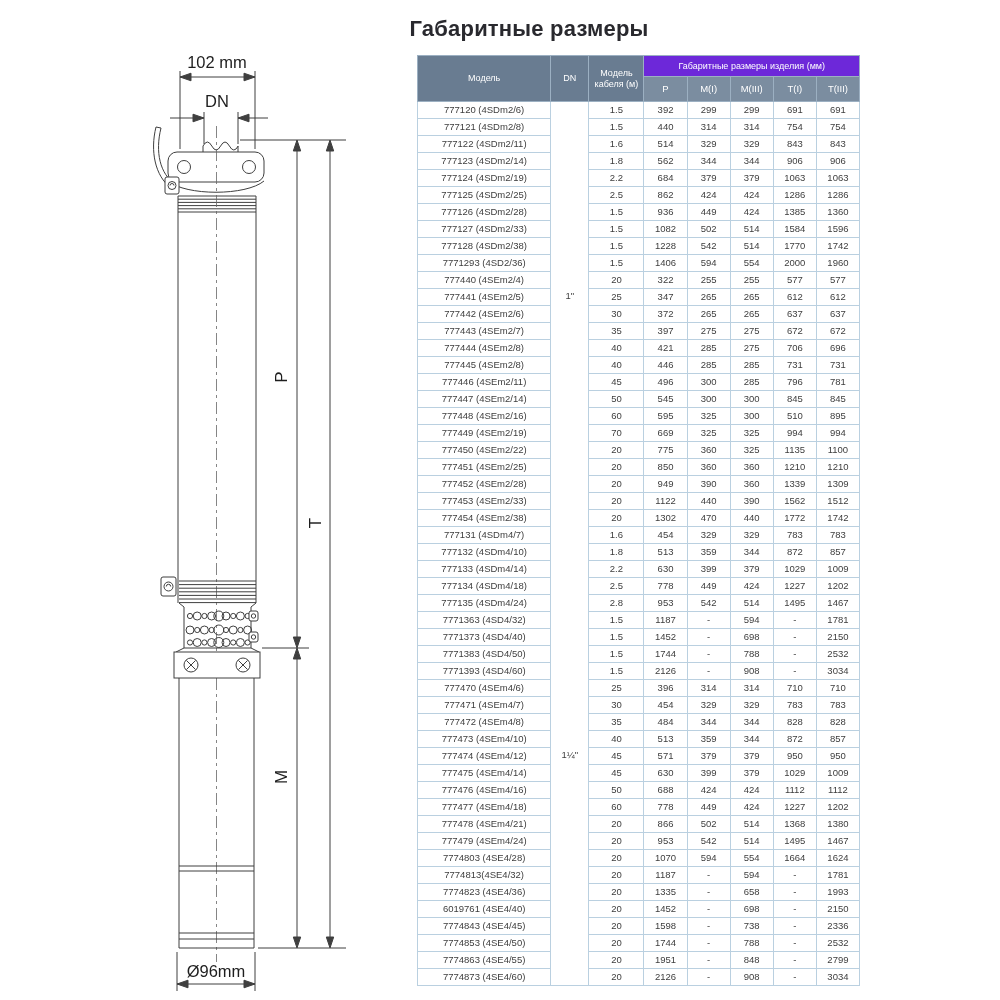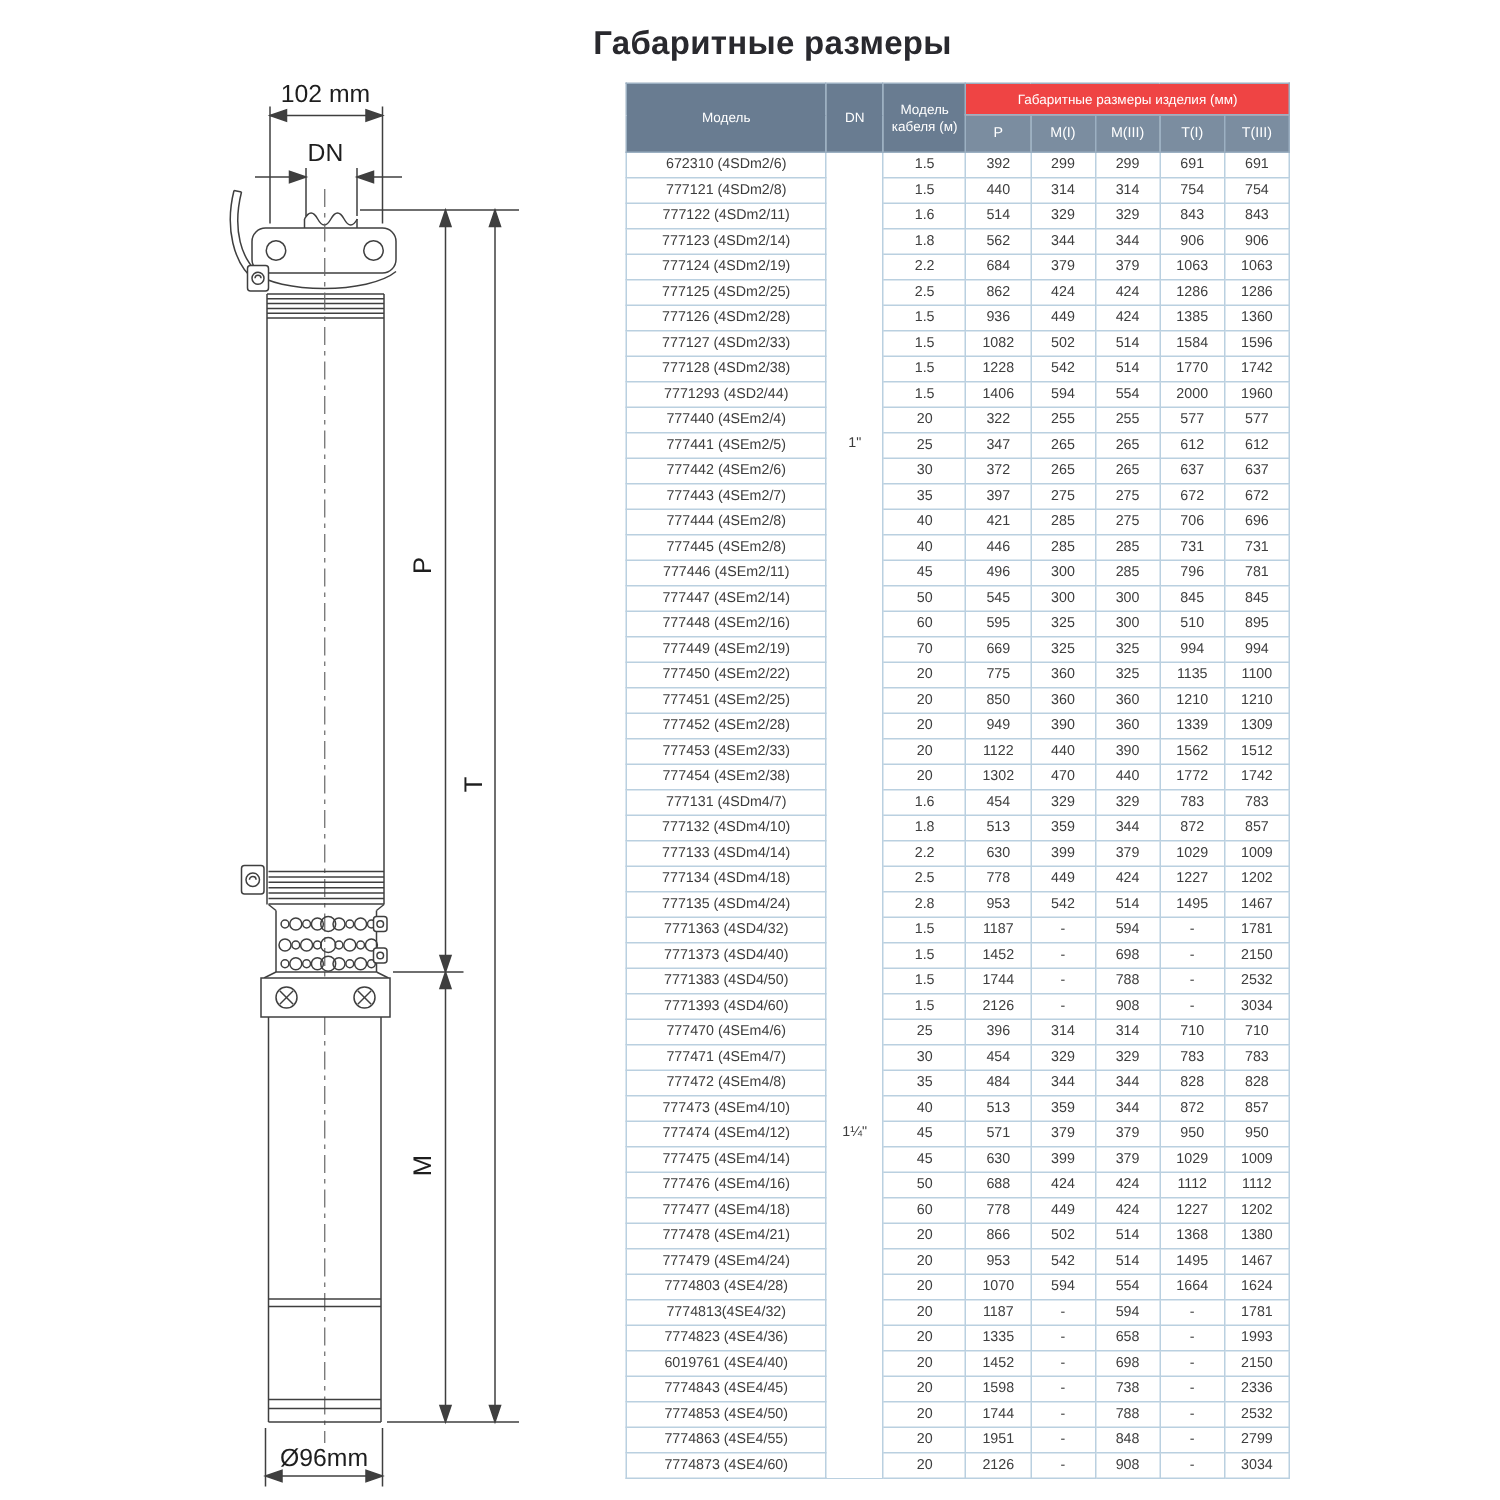--- a/index.html
+++ b/index.html
@@ -1,25 +1,25 @@
 <!DOCTYPE html>
 <html><head>
 <meta charset="utf-8">
 <style>
   html,body{margin:0;padding:0;background:#fff;}
   .page{position:relative;width:1000px;height:1000px;background:#fff;overflow:hidden;
         font-family:"Liberation Sans",sans-serif;}
-  .title{position:absolute;left:265px;top:16px;width:500px;text-align:center;
+  .title{position:absolute;left:279px;top:16px;width:500px;text-align:center;
          font-size:22px;font-weight:600;color:#29292e;letter-spacing:.2px;}
   
   .tbl-wrap{position:absolute;left:417px;top:55px;}
   table{border-collapse:collapse;table-layout:fixed;width:443px;}
   col.c-model{width:133px}col.c-dn{width:38px}col.c-cable{width:55px}
   col.c-d{width:43px}
-  th{background:#ef4444;color:#fff;font-weight:400;font-size:9px;
+  th{background:#6d28d9;color:#fff;font-weight:400;font-size:9px;
      border:1px solid #9cb0c2;padding:0;line-height:1.15;text-align:center;}
   tr.sub th{background:#7b8da0;font-size:9.5px;height:24px;}
   thead tr.top{height:21px;}
   th.span2{background:#697c91;}
   td{border:1px solid #bad0e0;font-size:9.5px;color:#3d3d3d;text-align:center;
      height:16px;padding:0;line-height:1;white-space:nowrap;}
   .dn-cell{position:relative;border:1px solid #bad0e0;background:#fff;}
   .dn-label{position:absolute;left:0;width:100%;text-align:center;
             font-size:9.5px;color:#3d3d3d;}
   .dn-1{top:189px}.dn-2{top:648px}
@@ -204,21 +204,21 @@
       <tr class="sub">
         <th>P</th>
         <th>M(I)</th>
         <th>M(III)</th>
         <th>T(I)</th>
         <th>T(III)</th>
       </tr>
     </thead>
     <tbody id="tbody">
           <tr>
-            <td>672310 (4SDm2/6)</td>
+            <td>777120 (4SDm2/6)</td>
             <td rowspan="52" class="dn-cell">
               <span class="dn-label dn-1">1"</span>
               <span class="dn-label dn-2">1¼"</span>
             </td>
             <td>1.5</td>
             <td>392</td>
             <td>299</td>
             <td>299</td>
             <td>691</td>
             <td>691</td>
@@ -289,21 +289,21 @@
           <tr>
             <td>777128 (4SDm2/38)</td>
             <td>1.5</td>
             <td>1228</td>
             <td>542</td>
             <td>514</td>
             <td>1770</td>
             <td>1742</td>
           </tr>
           <tr>
-            <td>7771293 (4SD2/44)</td>
+            <td>7771293 (4SD2/36)</td>
             <td>1.5</td>
             <td>1406</td>
             <td>594</td>
             <td>554</td>
             <td>2000</td>
             <td>1960</td>
           </tr>
           <tr>
             <td>777440 (4SEm2/4)</td>
             <td>20</td>

